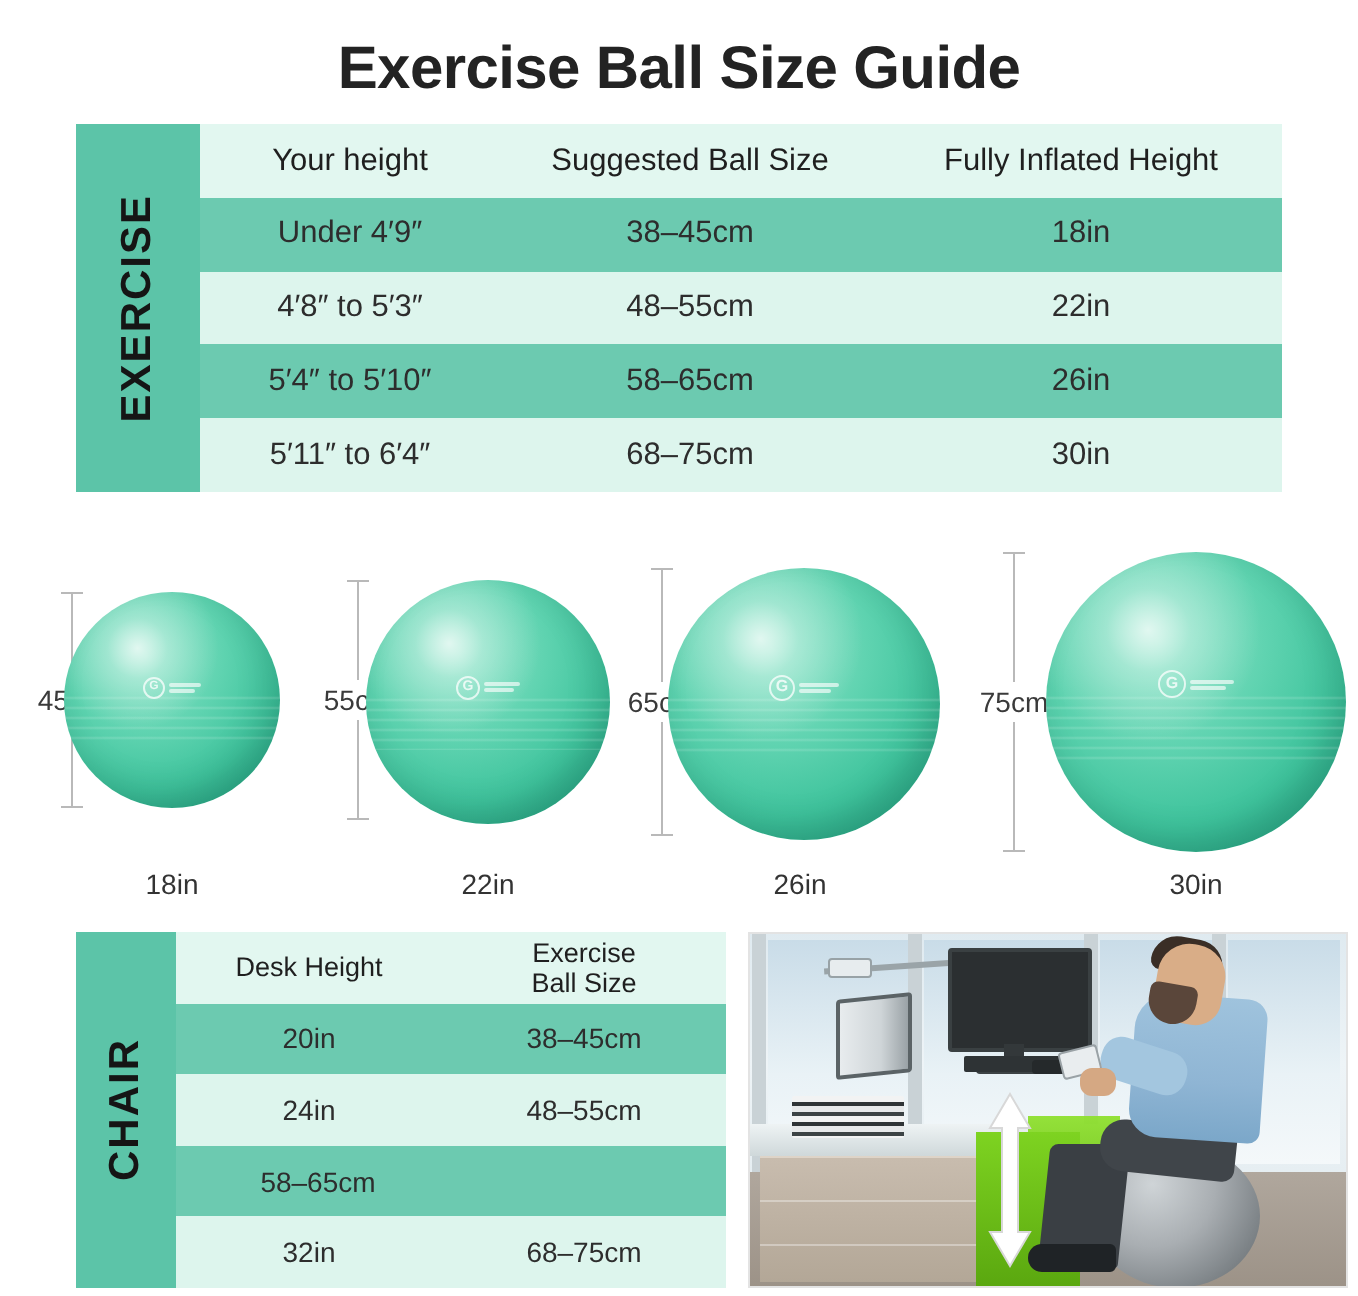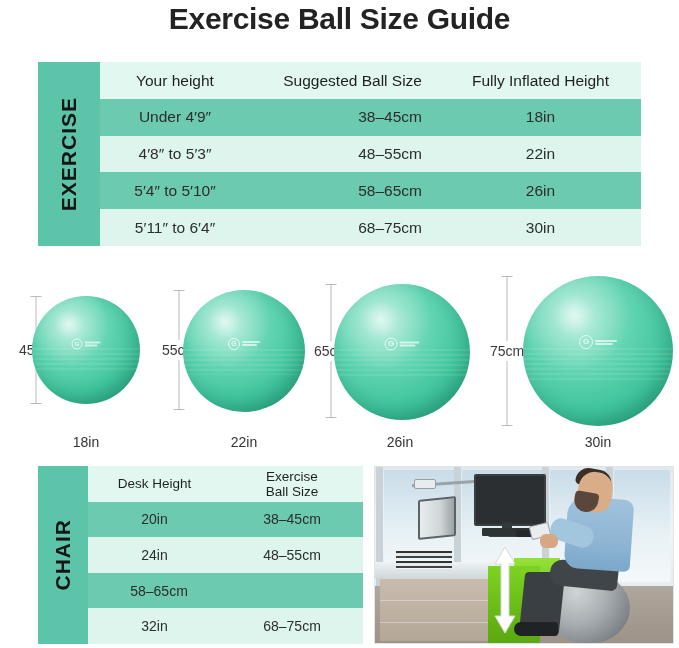--- a/index.html
+++ b/index.html
@@ -14,21 +14,21 @@
     overflow: hidden;
     font-family: "Liberation Sans", sans-serif;
     color: #2b2b2b;
     -webkit-font-smoothing: antialiased;
   }
 
   
   .page-title {
     position: absolute;
     left: 0;
-    top: 0;
+    top: 16px;
     width: 679px;
     text-align: center;
     font-size: 30px;
     font-weight: bold;
     letter-spacing: -0.3px;
     color: #232323;
     line-height: 38px;
   }
 
   
@@ -81,21 +81,21 @@
     left: 38px;
     top: 62px;
     width: 603px;
     height: 184px;
   }
   #exercise-table .side-label { width: 62px; }
   #exercise-table .side-label .side-text { font-size: 21px; }
   #exercise-table .tcell { font-size: 15.5px; }
   #exercise-table .trow.header .tcell { font-size: 15.5px; }
   #exercise-table .c0 { width: 150px; }
-  #exercise-table .c1 { width: 190px; text-align: right; }
+  #exercise-table .c1 { width: 190px; }
   #exercise-table .c2 { width: 201px; }
 
   
   #balls-section {
     position: absolute;
     left: 0;
     top: 262px;
     width: 679px;
     height: 196px;
   }

